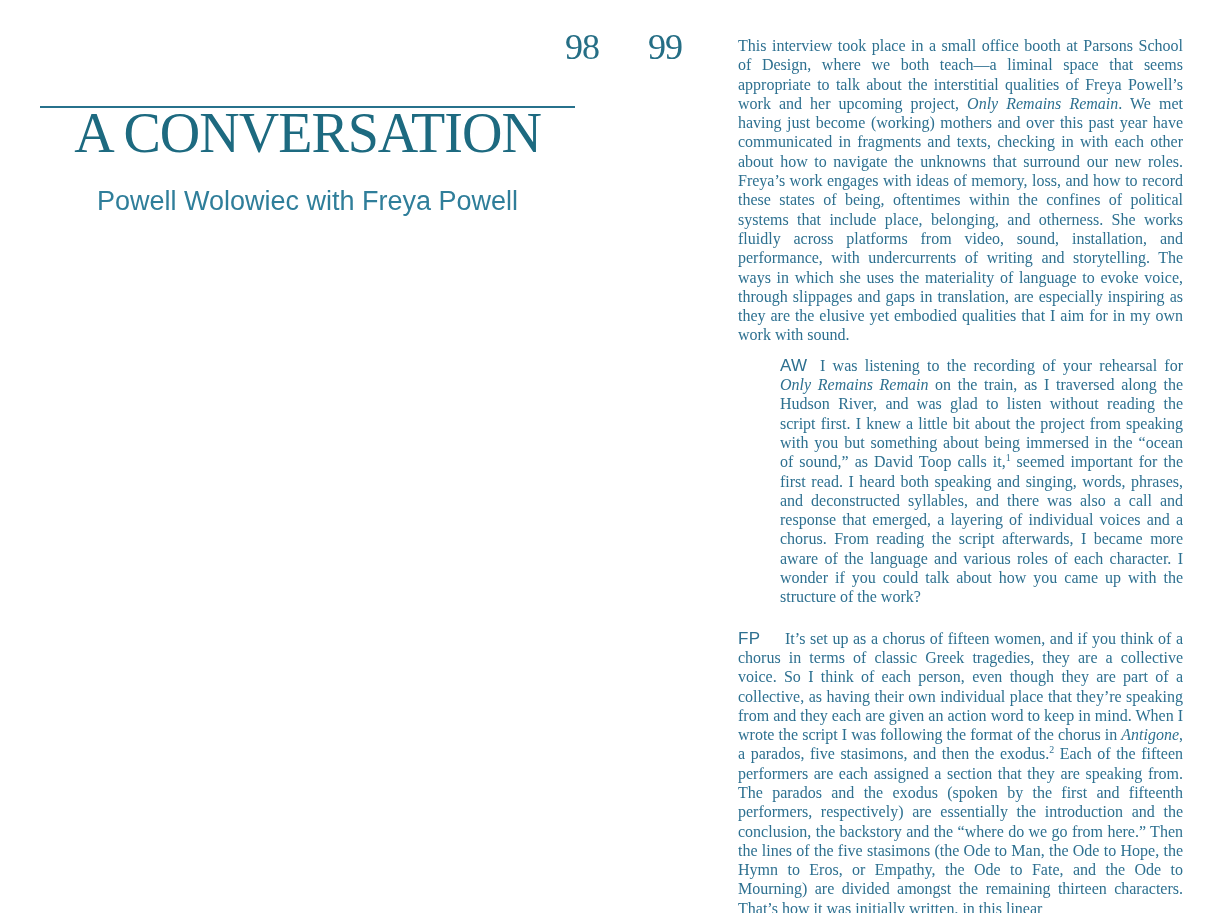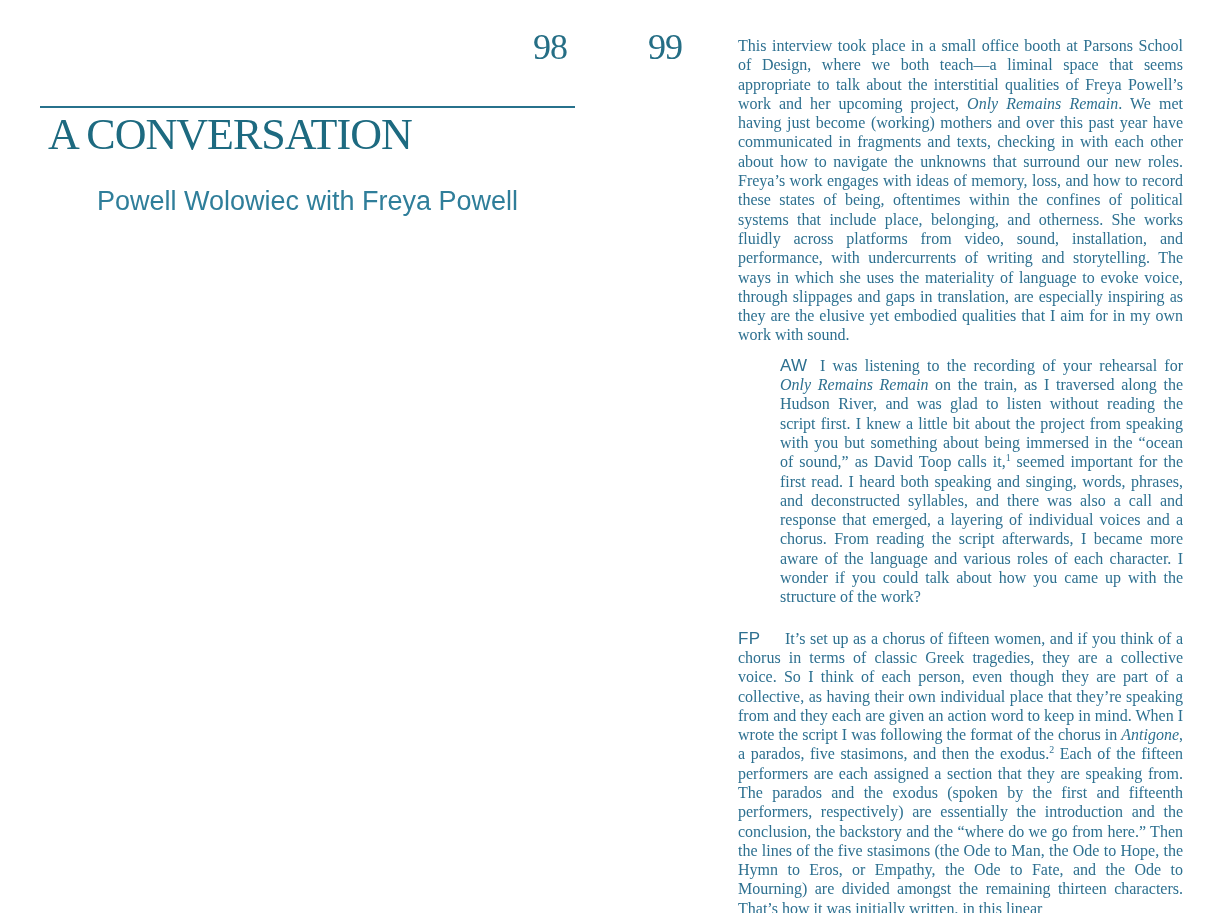--- a/index.html
+++ b/index.html
@@ -12,44 +12,44 @@
   }
   html,body{margin:0;padding:0;background:#e8e8e8;}
   .spread{
     position:relative;
     width:1218px;height:913px;
     background:var(--paper);
     overflow:hidden;
     font-family:"Liberation Serif", serif;
   }
   .page{position:absolute;top:0;height:913px;}
-  .page-left{left:0;width:609px;}
+  .page-left{left:0;width:609px;padding-left:32px;}
   .page-right{left:609px;width:609px;}
 
   .folio{
     position:absolute;
     font-family:"Liberation Serif", serif;
     font-size:36px;line-height:1;
     color:var(--folio);
     letter-spacing:-1px;
   }
   .folio-left{top:29px;right:42px;}
   .folio-right{top:29px;left:39px;}
 
   .title-block{position:absolute;left:40px;top:0;width:535px;}
   .rule{
     position:absolute;left:0;top:106px;width:535px;height:2px;
     background:var(--rule);
   }
   .title{
     position:absolute;left:0;top:103px;width:535px;
-    margin:8px;text-align:left;
+    margin:0;text-align:center;
     font-family:"Liberation Serif", serif;
     font-weight:normal;
-    font-size:44px;line-height:1.1;
+    font-size:56px;line-height:1.1;
     letter-spacing:-1px;
     color:var(--heading);
     white-space:nowrap;
   }
   .byline{
     position:absolute;left:0;top:186px;width:535px;
     text-align:center;
     font-family:"Liberation Sans", sans-serif;
     font-size:27px;line-height:1.15;
     color:var(--subtitle);

